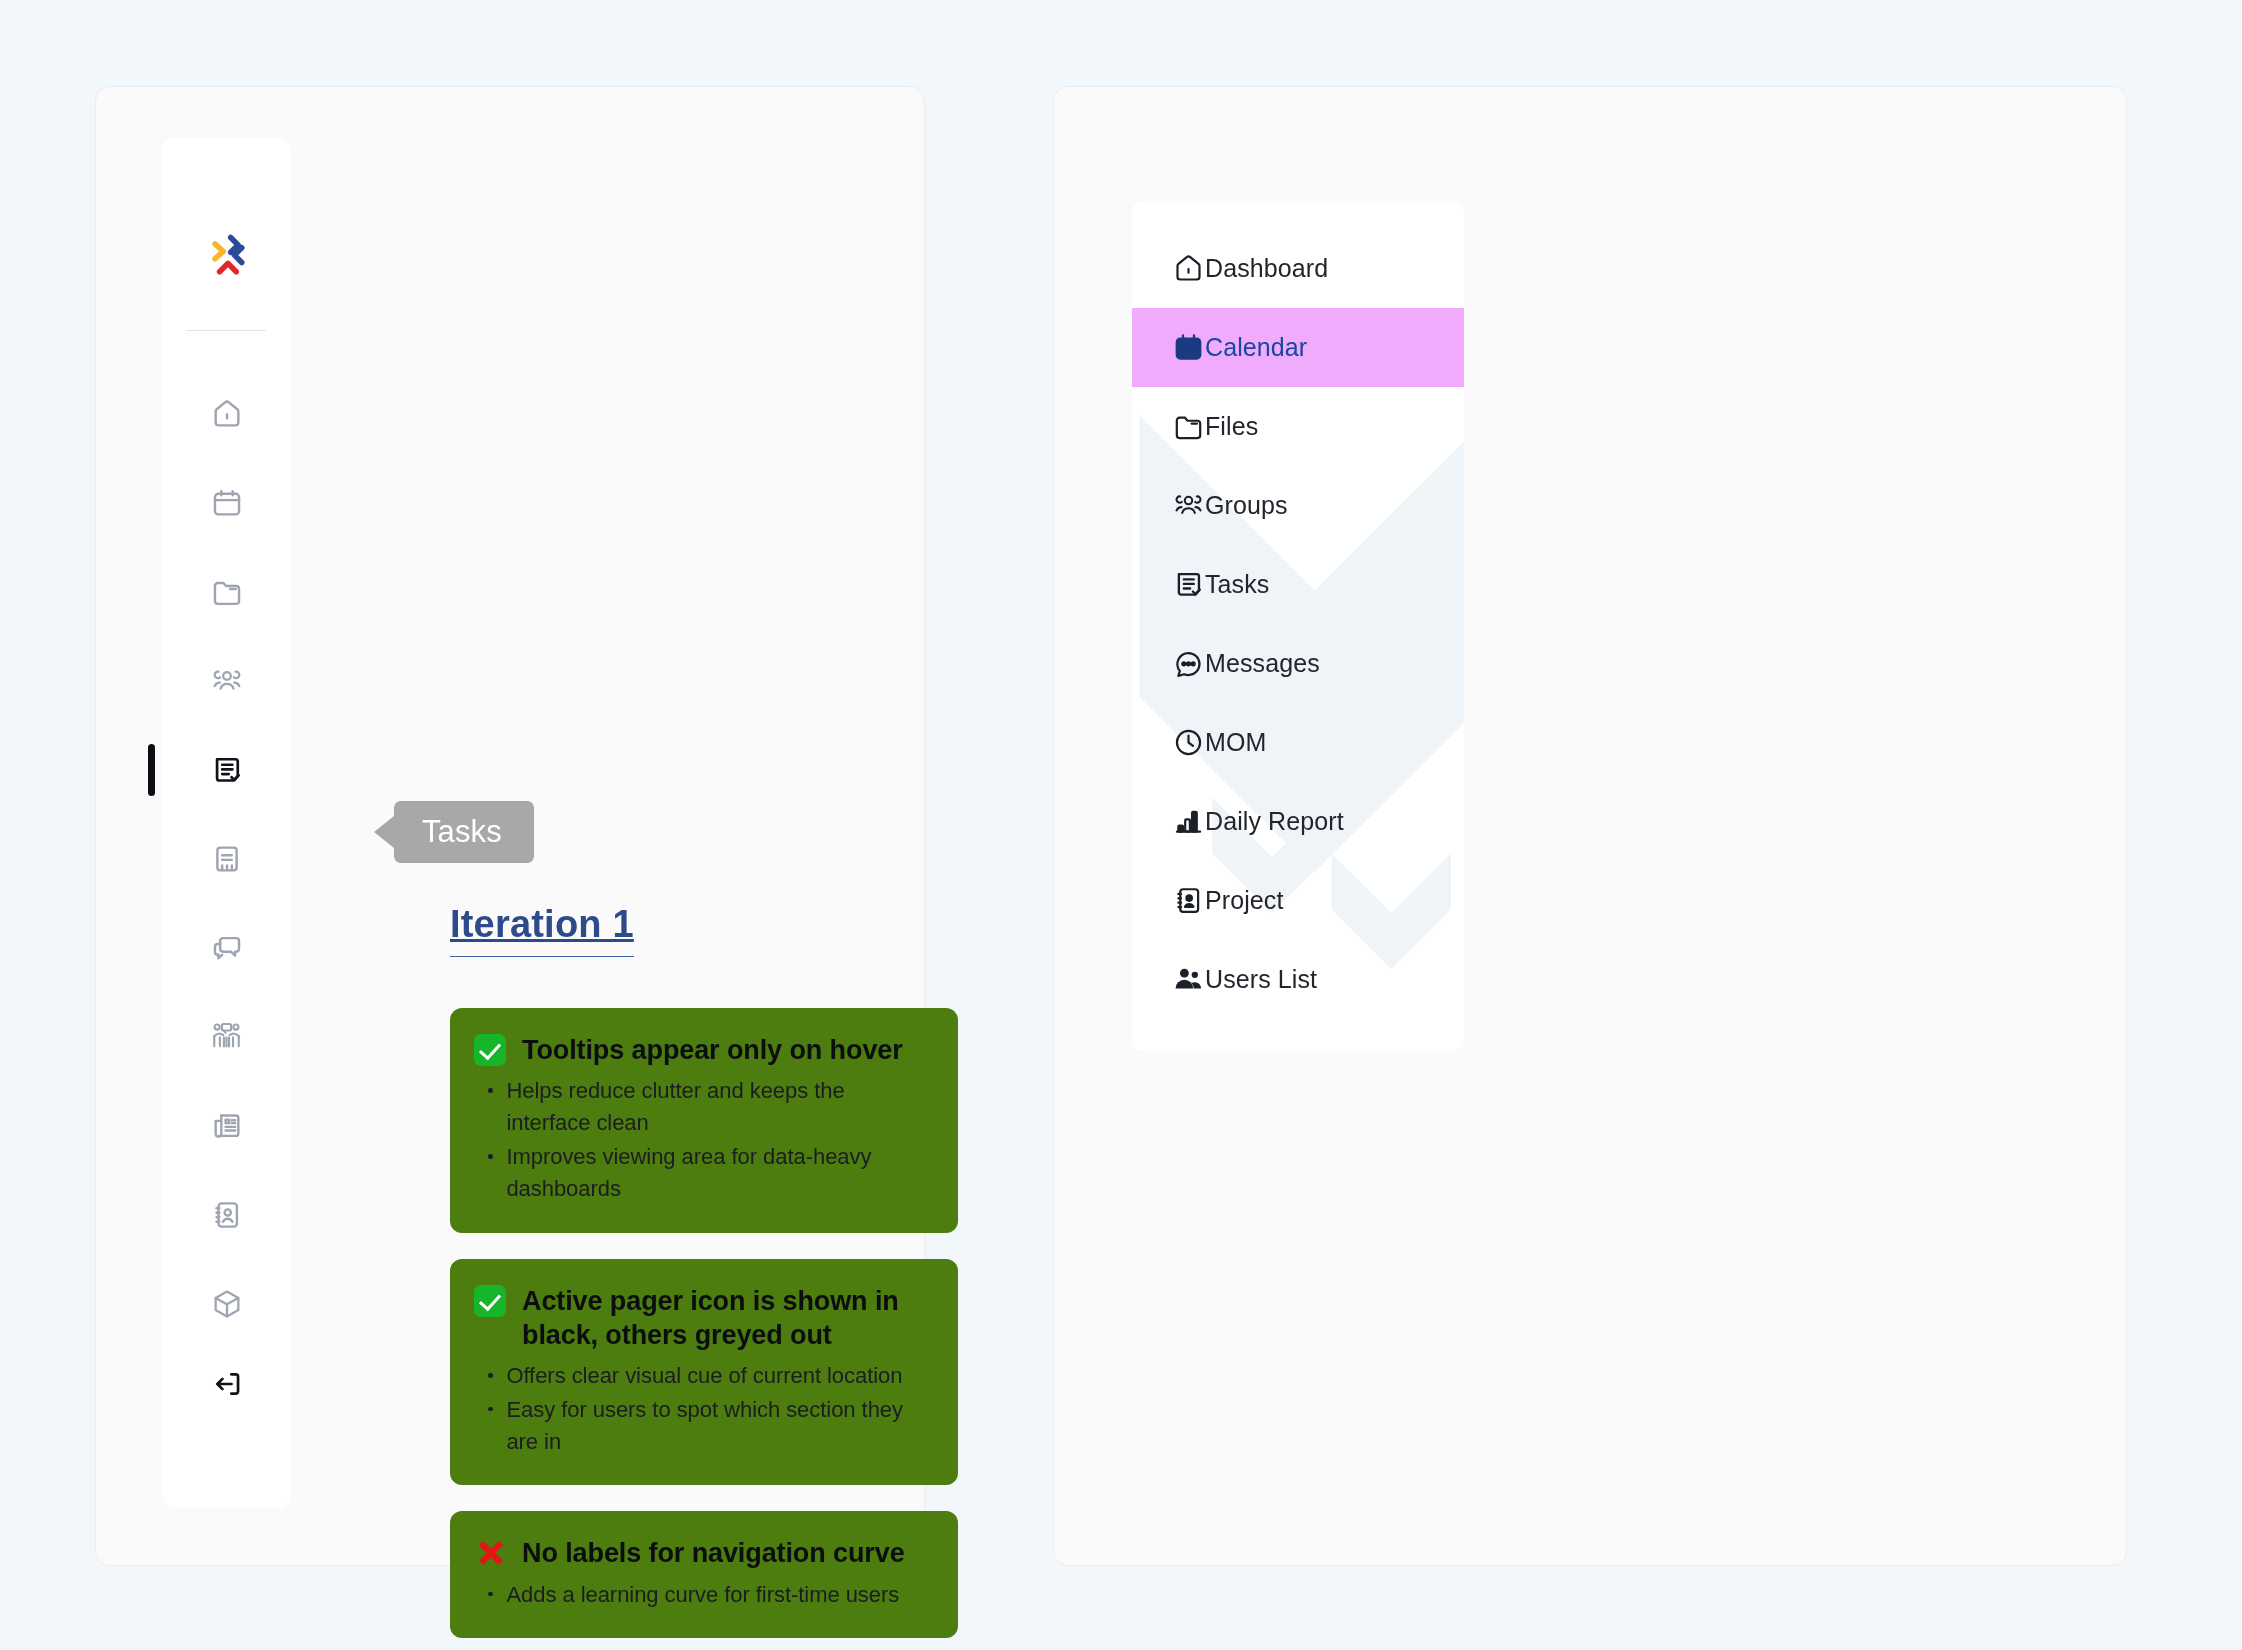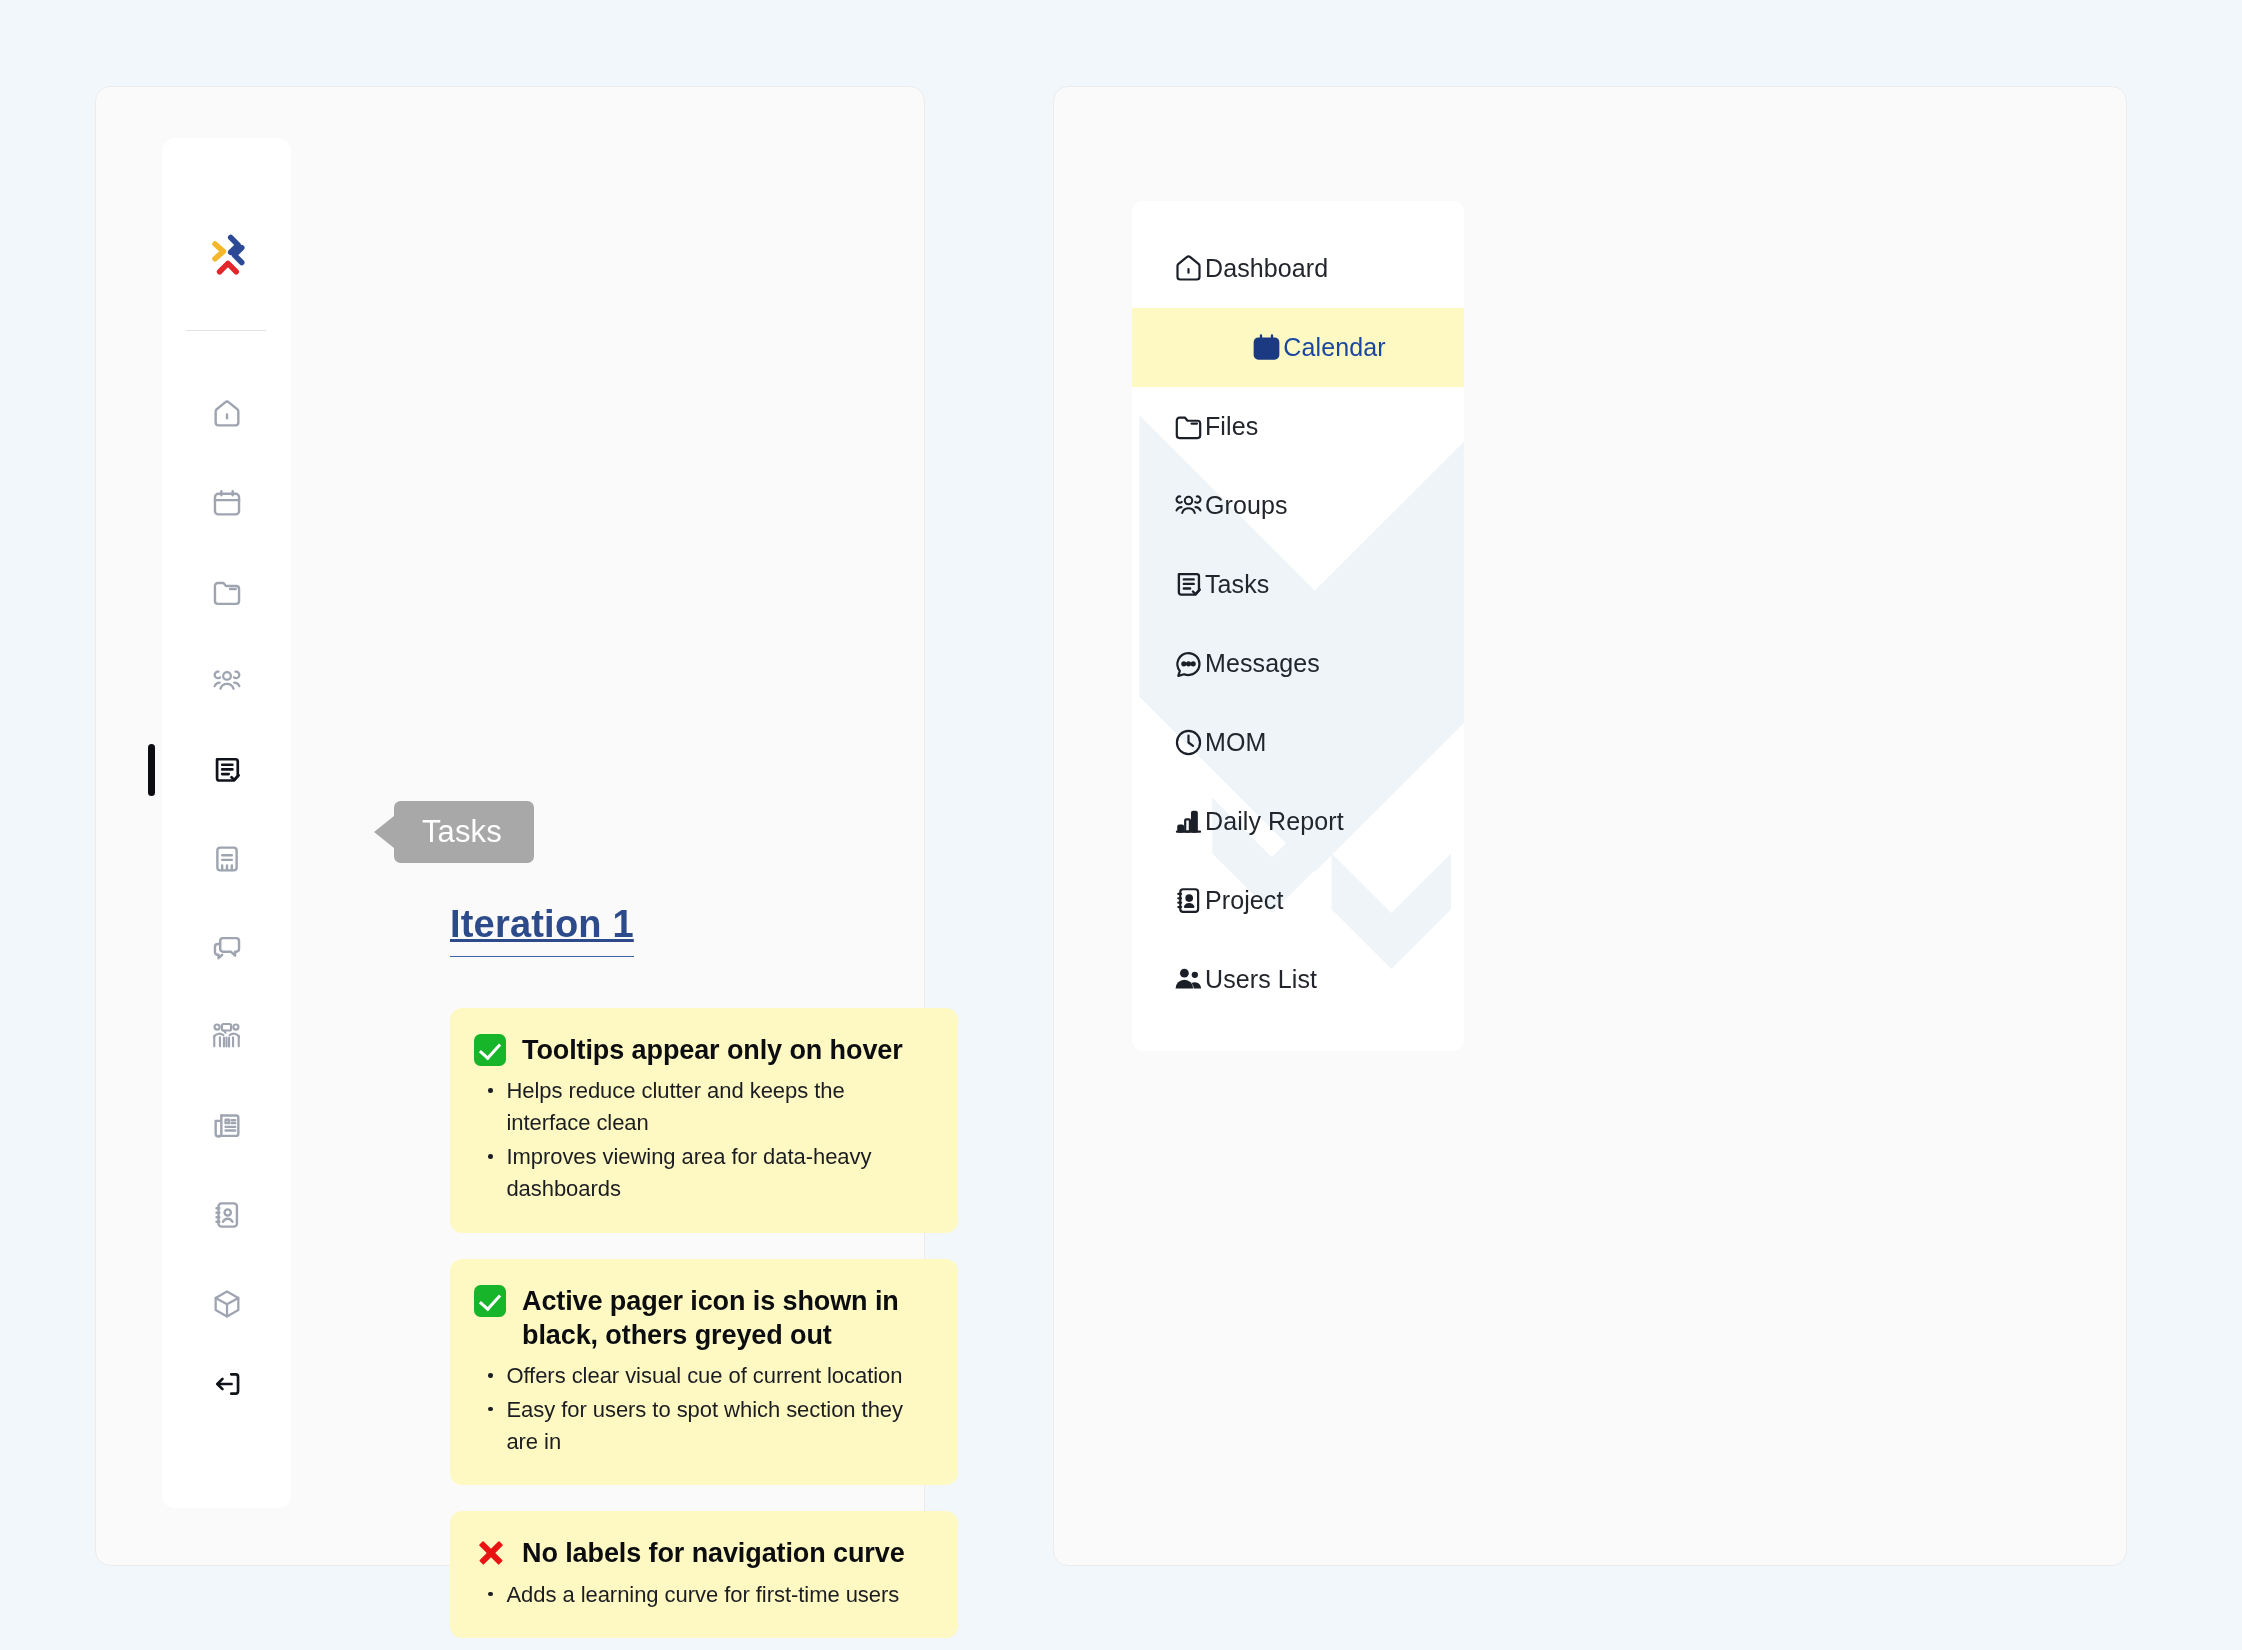--- a/index.html
+++ b/index.html
@@ -123,21 +123,21 @@
     border-bottom: 1.9px solid #3f63a8;
     display: inline-block;
   }
   .head-iter1 { left: 354px; top: 816px; text-decoration: underline; }
 
   
   .cards { position: absolute; }
   .cards-left  { left: 354px;  top: 921px;  width: 508px; }
 
   .fcard {
-    background: #fef9c3;
+    background: #4d7c0f;
     border-radius: 12px;
     padding: 24px 28px 26px 24px;
     margin-bottom: 26px;
   }
   .fcard-head {
     display: flex;
     align-items: flex-start;
     gap: 16px;
     margin-bottom: 8.4px;
   }
@@ -226,21 +226,21 @@
     position: relative;
     padding-top: 28px;
   }
   .menu-item {
     position: relative;
     height: 79px;
     display: flex;
     align-items: center;
     padding-left: 40px;
   }
-  .menu-item.selected { background: #fef9c3; justify-content: center; }
+  .menu-item.selected { background: #f0abfc; }
   .menu-icon {
     flex: 0 0 auto;
     width: 33px; height: 33px;
     display: flex; align-items: center; justify-content: center;
   }
   .menu-icon svg { display: block; }
   .menu-label {
     font-size: 25px;
     color: #22252b;
     letter-spacing: 0.1px;

